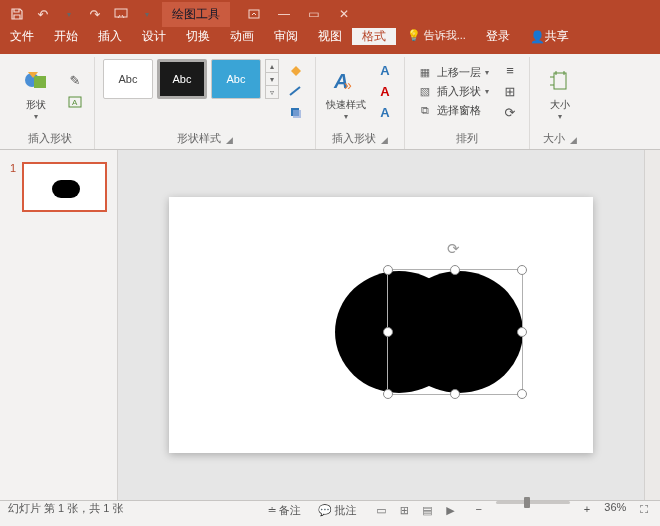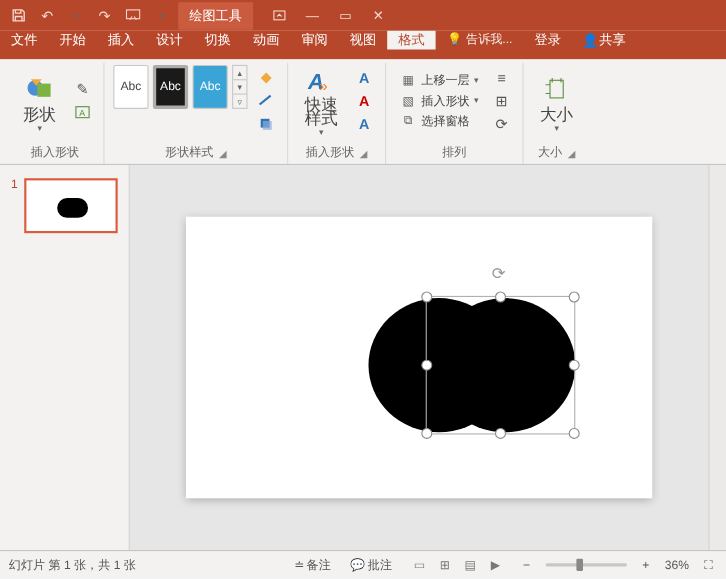--- a/index.html
+++ b/index.html
@@ -1,40 +1,40 @@
 <!DOCTYPE html>
 <html><head>
 <meta charset="utf-8">
 <style>
 *{box-sizing:border-box;margin:0;padding:0;font-family:"Microsoft YaHei","Segoe UI",sans-serif;user-select:none}
 body{width:660px;height:526px;overflow:hidden;background:#fff;font-size:12px;color:#444}
 .titlebar{height:28px;background:#b7472a;display:flex;align-items:center;color:#fff;padding:0 6px;gap:4px}
 .qat-btn{width:22px;height:22px;display:flex;align-items:center;justify-content:center;border-radius:2px;font-size:13px;color:#f5d9d1}
 .title-text{flex:1;text-align:center;font-size:12px;color:#fce8e2}
-.context-tab{background:#ca5b3f;padding:4px 10px;color:#ffffff;font-size:12px}
+.context-tab{background:#ca5b3f;padding:4px 10px;color:#0f172a;font-size:12px}
 .win-ctrl{display:flex;gap:2px;margin-left:6px}
 .win-btn{width:28px;height:20px;display:flex;align-items:center;justify-content:center;font-size:12px;color:#f5d9d1}
 .tabstrip{height:26px;background:#b7472a;display:flex;align-items:flex-start;color:#fff;font-size:12px}
 .tab{padding:0 10px;display:flex;align-items:center;white-space:nowrap}
 .tab.active{background:#f3f2f1;color:#b7472a}
 .tab-sep{width:1px;background:rgba(255,255,255,.25);margin:5px 0}
 .tab.tell{font-size:11px;opacity:.9}
 .tab.tell .bulb{margin-right:3px}
 .ribbon{height:96px;background:#f3f2f1;border-bottom:1px solid #c7c5c3;display:flex;padding:3px 6px 0 6px;gap:0}
 .rgroup{display:flex;flex-direction:column;align-items:center;padding:0 8px;border-right:1px solid #dcdad8}
 .rgroup:last-child{border-right:none}
 .rgroup-body{flex:1;display:flex;align-items:flex-start;gap:6px;padding-top:2px}
 .rgroup-label{font-size:11px;color:#666;padding:2px 0 3px 0;display:flex;align-items:center;gap:2px}
 .dlg-lnch{font-size:9px;color:#888;margin-left:3px;position:relative;top:1px}
 .bigbtn{display:flex;flex-direction:column;align-items:center;justify-content:center;width:44px;height:66px;border-radius:2px}
 .bigbtn .ico{font-size:24px;height:34px;display:flex;align-items:center}
-.bigbtn .lbl{font-size:15px;line-height:13px;text-align:center}
+.bigbtn .lbl{font-size:10px;line-height:13px;text-align:center}
 .drop-caret{font-size:8px;color:#666;margin-top:1px}
 .style-gal{display:flex;gap:4px;align-items:center}
-.style-sw{width:32px;height:40px;border:1px solid #c9c7c5;background:#fff;display:flex;align-items:center;justify-content:center;font-size:11px;border-radius:2px}
+.style-sw{width:50px;height:40px;border:1px solid #c9c7c5;background:#fff;display:flex;align-items:center;justify-content:center;font-size:11px;border-radius:2px}
 .style-sw.dark{background:#1a1a1a;color:#fff;border:3px solid #aeacaa}
 .style-sw.blue{background:#3aa4d6;color:#fff}
 .gal-more{width:14px;height:40px;border:1px solid #c9c7c5;display:flex;flex-direction:column;background:#f3f2f1}
 .gal-more div{flex:1;display:flex;align-items:center;justify-content:center;font-size:8px;color:#666;border-bottom:1px solid #c9c7c5}
 .gal-more div:last-child{border-bottom:none}
 .mini-stack{display:flex;flex-direction:column;gap:1px;justify-content:center;height:64px}
 .mini-btn{width:22px;height:20px;display:flex;align-items:center;justify-content:center;border-radius:2px;font-size:13px;color:#555}
 .arrange-stack{display:flex;flex-direction:column;gap:2px;height:64px;justify-content:center}
 .arr-row{display:flex;align-items:center;gap:4px;padding:1px 4px;border-radius:2px;font-size:11px;color:#444;white-space:nowrap}
 .arr-ico{width:16px;text-align:center;color:#666}
@@ -50,21 +50,21 @@
 .sel-box{position:absolute;left:52px;top:2px;width:136px;height:126px;border:1px solid #b0b0b0}
 .handle{position:absolute;width:10px;height:10px;background:#fff;border:1px solid #8a8a8a;border-radius:50%}
 .h-tl{left:-5px;top:-5px}.h-tm{left:calc(50% - 5px);top:-5px}.h-tr{right:-5px;top:-5px}
 .h-ml{left:-5px;top:calc(50% - 5px)}.h-mr{right:-5px;top:calc(50% - 5px)}
 .h-bl{left:-5px;bottom:-5px}.h-bm{left:calc(50% - 5px);bottom:-5px}.h-br{right:-5px;bottom:-5px}
 .rot{position:absolute;left:calc(50% - 8px);top:-30px;width:16px;height:16px;color:#9a9a9a;font-size:15px}
 .blob{position:absolute;left:0;top:4px;width:188px;height:122px}
 .blob .c1{position:absolute;left:0;top:0;width:128px;height:122px;background:#000;border-radius:50%}
 .blob .c2{position:absolute;left:60px;top:0;width:128px;height:122px;background:#000;border-radius:50%}
 .vscroll{width:16px;background:#eceae8;border-left:1px solid #d3d1cf}
-.statusbar{height:26px;background:#f3f2f1;border-top:1px solid #c7c5c3;display:flex;align-items:center;padding:0 8px;font-size:11px;color:#555;gap:10px}
+.statusbar{height:26px;background:#f3f2f1;border-top:1px solid #c7c5c3;display:flex;align-items:flex-start;padding:0 8px;font-size:11px;color:#555;gap:10px}
 .sb-spacer{flex:1}
 .sb-btn{padding:2px 4px;display:flex;align-items:center;gap:2px}
 .view-btns{display:flex;gap:1px}
 .vbtn{width:22px;height:18px;border:1px solid transparent;display:flex;align-items:center;justify-content:center;color:#777}
 .zoom-slider{width:74px;height:3px;background:#c9c7c5;position:relative;border-radius:2px}
 .zoom-thumb{position:absolute;left:28px;top:-4px;width:6px;height:11px;background:#8a8886;border-radius:1px}
 svg{display:block}
 </style>
 </head>
 <body>

